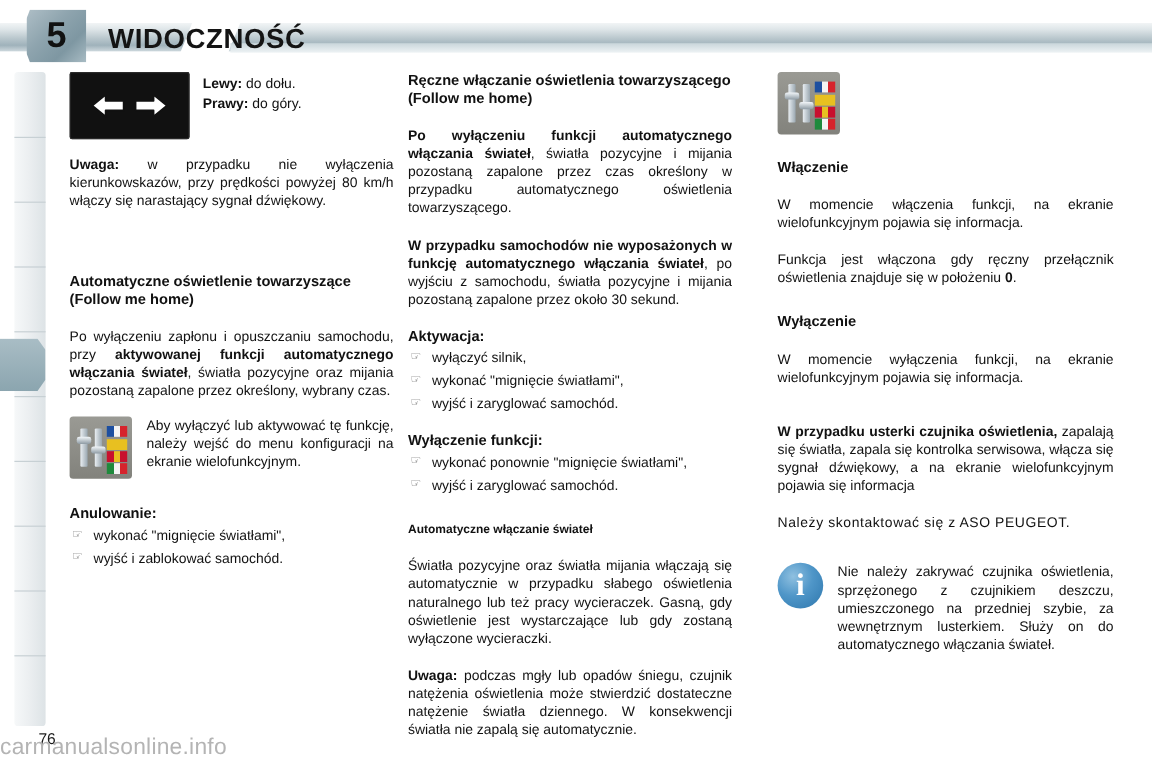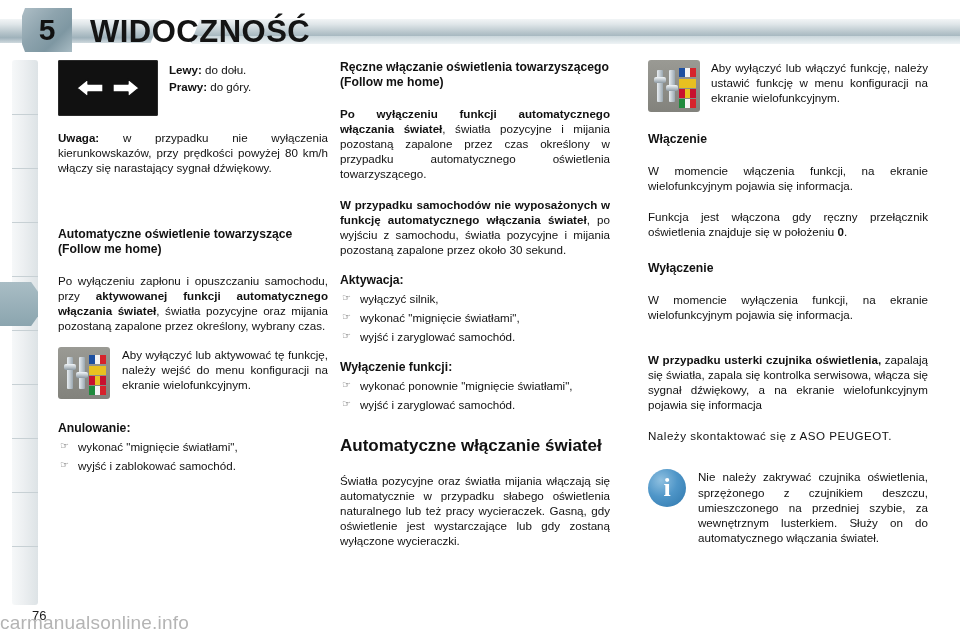--- a/index.html
+++ b/index.html
@@ -53,21 +53,21 @@
     display: flex; align-items: center; justify-content: center;
   }
   .chapter-badge span {
     font-size: 30px; font-weight: bold; color: #111; line-height: 1;
   }
   .banner-title {
     position: absolute;
     left: 90px; top: 10px;
     height: 28px;
     display: flex; align-items: center;
-    font-size: 31px; font-weight: bold; color: #141414;
+    font-size: 23px; font-weight: bold; color: #141414;
     letter-spacing: 0.5px;
   }
 
   
   #tabstrip {
     position: absolute;
     left: 12px; top: 60px;
     width: 26px; height: 545px;
     background: linear-gradient(to right, #f6f8f9 0%, #eceff1 45%, #dde3e6 100%);
     border-radius: 3px;
@@ -98,21 +98,21 @@
   #col2 { left: 340px; }
   #col3 { left: 648px; width: 280px; }
 
   h3.sec {
     font-size: 12.2px;
     font-weight: bold;
     margin: 0 0 3px 0;
     line-height: 1.22;
   }
   h3.sec.big {
-    font-size: 17px;
+    font-size: 10px;
     line-height: 1.2;
   }
   p.body {
     margin: 16px 0 9px 0;
     text-align: justify;
     text-justify: inter-word;
     hyphens: manual;
   }
   p.body.last { margin-bottom: 0; }
   p.tight { margin: 0 0 2px 0; }
@@ -320,20 +320,21 @@
     </ul>
 
     <h3 class="sec" style="margin-top:16px;">Wyłączenie funkcji:</h3>
     <ul class="bullets">
       <li><span class="hand">☞</span><span>wykonać ponownie "mignięcie światłami",</span></li>
       <li><span class="hand">☞</span><span>wyjść i zaryglować samochód.</span></li>
     </ul>
 
     <h3 class="sec big" style="margin-top:24px;">Automatyczne włączanie świateł</h3>
     <p class="body">Światła pozycyjne oraz światła mijania włączają się automatycznie w przypadku słabego oświetlenia naturalnego lub też pracy wycieraczek. Gasną, gdy oświetlenie jest wystarczające lub gdy zostaną wyłączone wycieraczki.</p>
+    <p class="body last"><b>Uwaga:</b><span> podczas mgły lub opadów śniegu, czujnik natężenia oświetlenia może stwierdzić dostateczne natężenie światła dziennego. W konsekwencji światła nie zapalą się automatycznie.</span></p>
   </div>
 
   <div class="col" id="col3">
 
     <div class="media-row">
       <div class="cfg-icon">
         <div class="sld" style="left:9px;  top:10px; height:32px;"></div>
         <div class="sld" style="left:21px; top:10px; height:32px;"></div>
         <div class="knob" style="left:6px;  top:17px;"></div>
         <div class="knob" style="left:18px; top:25px;"></div>
@@ -351,21 +352,20 @@
           <i style="background:#c8102e"></i>
             <i style="background:#e8c020"></i>
             <i style="background:#c8102e"></i>
         </div>
         <div class="flag" style="left:31px; top:39px;">
           <i style="background:#1f8a3c"></i>
             <i style="background:#f4f4f4"></i>
             <i style="background:#d6232c"></i>
         </div>
       </div>
-      <div class="txt">Aby wyłączyć lub włączyć funkcję, należy ustawić funkcję w menu konfiguracji na ekranie wielofunkcyjnym.</div>
     </div>
 
     <h3 class="sec" style="margin-top:20px;">Włączenie</h3>
     <p class="body">W momencie włączenia funkcji, na ekranie wielofunkcyjnym pojawia się informacja.</p>
     <p class="body"><span>Funkcja jest włączona gdy ręczny przełącznik oświetlenia znajduje się w położeniu </span><b>0</b><span>.</span></p>
 
     <h3 class="sec" style="margin-top:22px;">Wyłączenie</h3>
     <p class="body">W momencie wyłączenia funkcji, na ekranie wielofunkcyjnym pojawia się informacja.</p>
 
     <p class="body" style="margin-top:30px;"><b>W przypadku usterki czujnika oświetlenia,</b><span> zapalają się światła, zapala się kontrolka serwisowa, włącza się sygnał dźwiękowy, a na ekranie wielofunkcyjnym pojawia się informacja</span></p>

